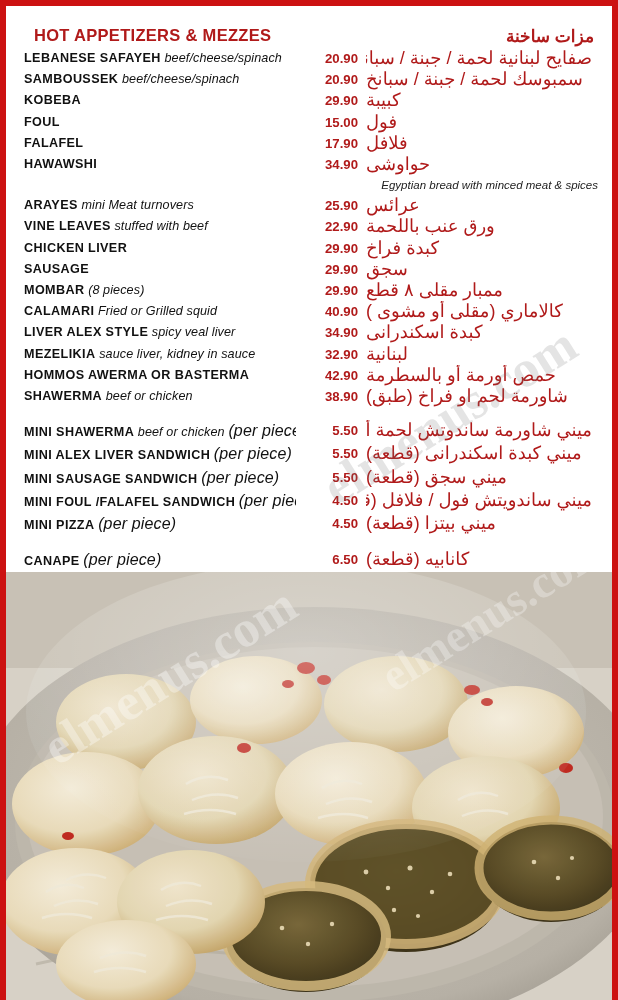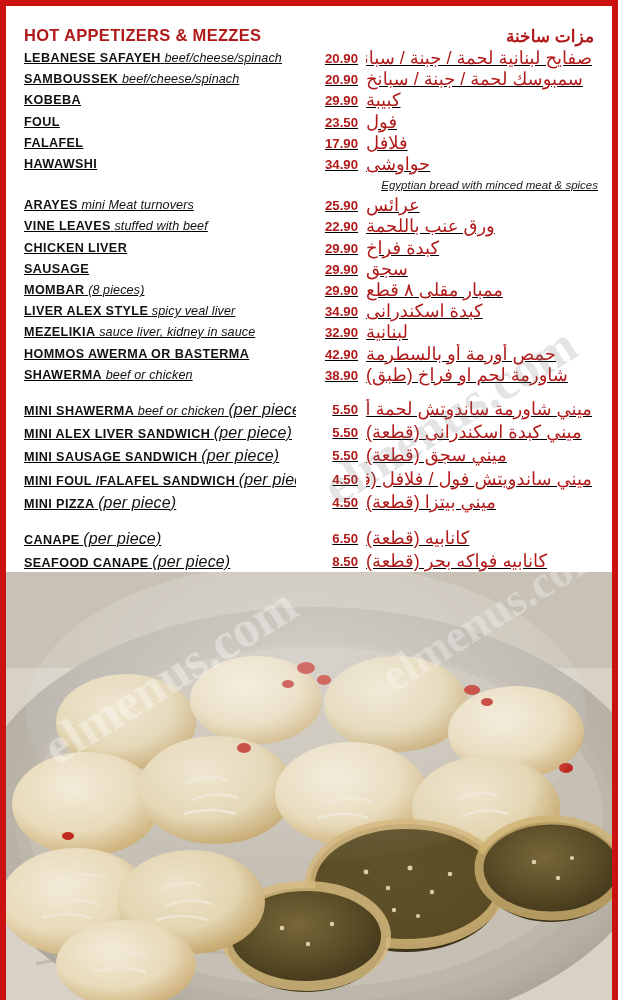--- a/index.html
+++ b/index.html
@@ -30,40 +30,39 @@
     padding: 14px 14px 6px 14px;
     height: 566px;
     box-sizing: border-box;
     background: #ffffff;
   }
   .section-title {
     color: #b01a1a;
     font-size: 16.5px;
     font-weight: bold;
     letter-spacing: 0.3px;
-    margin: 6px 0 6px 4px;
+    margin: 6px 0 6px 14px;
     display: inline-block;
   }
   .section-title-ar {
     color: #b01a1a;
     font-size: 17px;
     font-weight: bold;
     float: right;
     margin: 6px 4px 8px 0;
     direction: rtl;
   }
   .title-row {
     overflow: hidden;
     height: 28px;
   }
   table.menu {
     width: 100%;
     border-collapse: collapse;
     table-layout: fixed;
-    text-decoration: underline;
   }
   table.menu td {
     padding: 0;
     vertical-align: top;
   }
   .c-name {
     width: 272px;
     padding-left: 4px !important;
     font-size: 12.6px;
     color: #111111;
@@ -174,21 +173,21 @@
           <td class="c-price">20.90</td>
           <td class="c-ar">سمبوسك لحمة / جبنة / سبانخ</td>
         </tr>
         <tr>
           <td class="c-name"><span class="nm">KOBEBA</span> <span class="desc"></span></td>
           <td class="c-price">29.90</td>
           <td class="c-ar">كبيبة</td>
         </tr>
         <tr>
           <td class="c-name"><span class="nm">FOUL</span> <span class="desc"></span></td>
-          <td class="c-price">23.50</td>
+          <td class="c-price">15.00</td>
           <td class="c-ar">فول</td>
         </tr>
         <tr>
           <td class="c-name"><span class="nm">FALAFEL</span> <span class="desc"></span></td>
           <td class="c-price">17.90</td>
           <td class="c-ar">فلافل</td>
         </tr>
         <tr>
           <td class="c-name"><span class="nm">HAWAWSHI</span> <span class="desc"></span></td>
           <td class="c-price">34.90</td>
@@ -214,20 +213,25 @@
         </tr>
         <tr>
           <td class="c-name"><span class="nm">SAUSAGE</span> <span class="desc"></span></td>
           <td class="c-price">29.90</td>
           <td class="c-ar">سجق</td>
         </tr>
         <tr>
           <td class="c-name"><span class="nm">MOMBAR</span> <span class="desc">(8 pieces)</span></td>
           <td class="c-price">29.90</td>
           <td class="c-ar">ممبار مقلى ٨ قطع</td>
+        </tr>
+        <tr>
+          <td class="c-name"><span class="nm">CALAMARI</span> <span class="desc">Fried or Grilled squid</span></td>
+          <td class="c-price">40.90</td>
+          <td class="c-ar">كالاماري (مقلى أو مشوى )</td>
         </tr>
         <tr>
           <td class="c-name"><span class="nm">LIVER ALEX STYLE</span> <span class="desc">spicy veal liver</span></td>
           <td class="c-price">34.90</td>
           <td class="c-ar">كبدة اسكندرانى</td>
         </tr>
         <tr>
           <td class="c-name"><span class="nm">MEZELIKIA</span> <span class="desc">sauce liver, kidney in sauce</span></td>
           <td class="c-price">32.90</td>
           <td class="c-ar">لبنانية</td>

